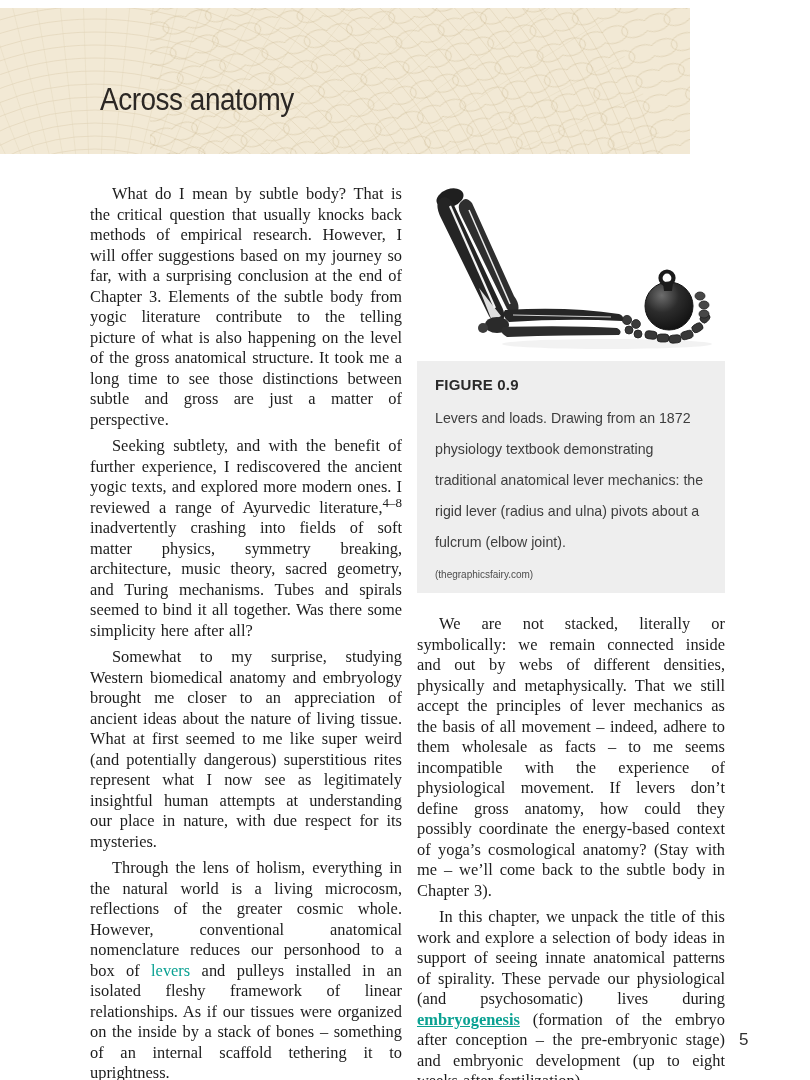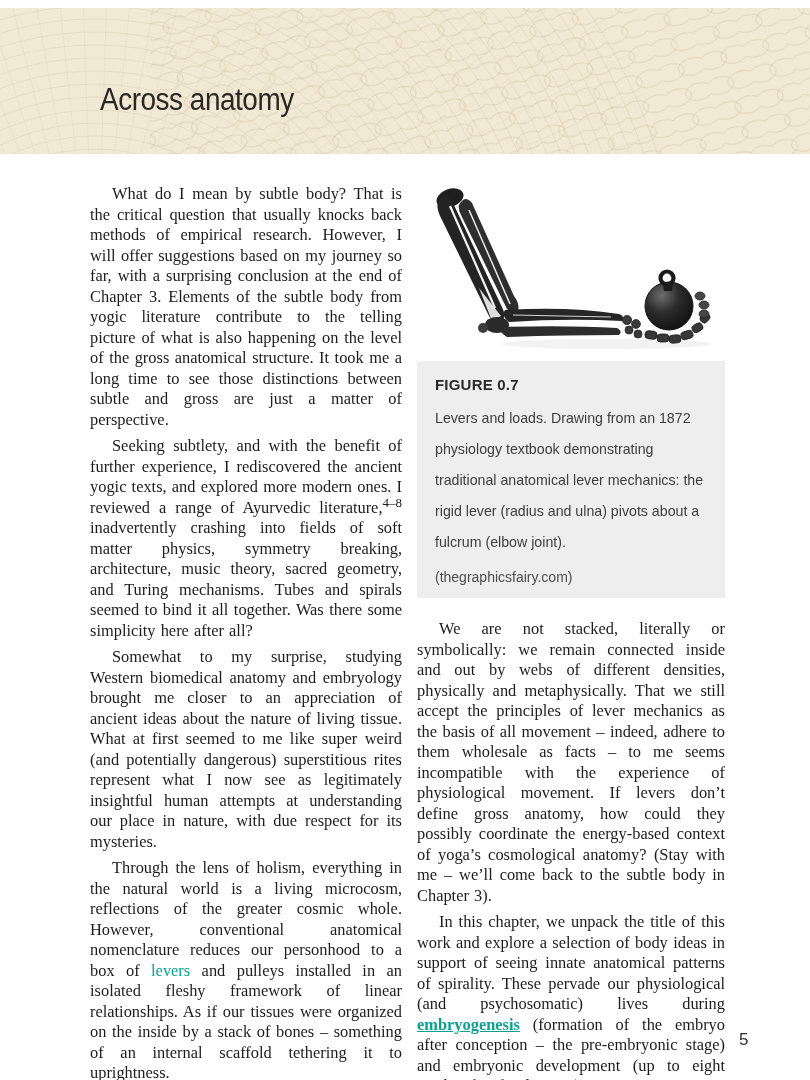--- a/index.html
+++ b/index.html
@@ -1,21 +1,21 @@
 <!DOCTYPE html>
 <html style="--accent: #0aa192; --caption-bg: #eeeeee;"><head>
 <meta charset="utf-8">
 <style>
   html,body{margin:0;padding:0;}
   body{background:#ffffff;width:810px;height:1080px;position:relative;overflow:hidden;
        font-family:"Liberation Serif", serif;}
   .page{position:absolute;inset:0;background:#fff;}
 
   
-  .header{position:absolute;top:8px;left:0;width:810px;height:146px;background:#f2e9d5;overflow:hidden;text-align:center;}
+  .header{position:absolute;top:8px;left:0;width:690px;height:146px;background:#f2e9d5;overflow:hidden;text-align:center;}
   .header svg.pattern{position:absolute;top:0;left:0;}
   .chapter-title{position:absolute;left:100px;top:74px;margin:0;
     font-family:"Liberation Sans", sans-serif;font-weight:400;font-size:31px;color:#2b2724;
     letter-spacing:-0.5px;transform:scaleX(0.9);transform-origin:0 50%;white-space:nowrap;}
 
   
   .col{position:absolute;top:184px;}
   .col-left{left:90px;width:312px;}
   .col-right{left:417px;width:308px;}
 
@@ -24,21 +24,21 @@
   .note-ref{font-size:13px;line-height:0;vertical-align:6px;letter-spacing:0;}
   .link-teal{color:var(--accent,#0aa192);text-decoration:none;cursor:pointer;}
   .link-bold{font-weight:bold;text-decoration:underline;}
 
   
   .figure-image{width:308px;height:170px;margin-bottom:3px;}
   .caption-box{background:var(--caption-bg,#eeeeee);box-sizing:border-box;width:308px;
     padding:15px 18px 13px 18px;margin-bottom:21px;font-family:"Liberation Sans", sans-serif;}
   .fig-label{font-size:15px;font-weight:bold;color:#2a2a2a;letter-spacing:0.2px;}
   .fig-caption{margin-top:10px;font-size:14.2px;line-height:31px;color:#3e3e3e;}
-  .fig-source{margin-top:11px;font-size:14px;color:#4e4e4e;}
+  .fig-source{margin-top:11px;font-size:10px;color:#4e4e4e;}
 
   .page-number{position:absolute;left:739px;top:1030px;
     font-family:"Liberation Sans", sans-serif;font-size:17px;color:#2f2f2f;}
 </style>
 </head>
 <body>
 
 <div class="page">
 
   <div class="header" style="background: rgb(242, 233, 213);">
@@ -197,21 +197,21 @@
         <path d="M246,99 L256,99 L255,107 L247,107 Z" fill="#1b1b1b"></path>
       </g>
       <g fill="#474747" stroke="#202020" stroke-width="0.8">
         <ellipse cx="283" cy="112" rx="5" ry="4"></ellipse>
         <ellipse cx="287" cy="121" rx="5" ry="4"></ellipse>
         <ellipse cx="287" cy="130" rx="5" ry="4"></ellipse>
       </g>
     </svg>
 
     <div class="caption-box">
-      <div class="fig-label">FIGURE 0.7</div>
+      <div class="fig-label">FIGURE 0.9</div>
       <div class="fig-caption">Levers and loads. Drawing from an 1872 physiology textbook demonstrating traditional anatomical lever mechanics: the rigid lever (radius and ulna) pivots about a fulcrum (elbow joint).</div>
       <div class="fig-source">(thegraphicsfairy.com)</div>
     </div>
 
     <p class="para"><span>We are not stacked, literally or symbolically: we remain connected inside and out by webs of different densities, physically and metaphysically. That we still accept the principles of lever mechanics as the basis of all movement – indeed, adhere to them wholesale as facts – to me seems incompatible with the experience of physiological movement. If levers don’t define gross anatomy, how could they possibly coordinate the energy-based context of yoga’s cosmological anatomy? (Stay with me – we’ll come back to the subtle body in Chapter 3).</span></p>
     <p class="para"><span>In this chapter, we unpack the title of this work and explore a selection of body ideas in support of seeing innate anatomical patterns of spirality. These pervade our physiological (and psychosomatic) lives during </span><a class="link-teal link-bold">embryogenesis</a><span> (formation of the embryo after conception – the pre-embryonic stage) and embryonic development (up to eight weeks after fertilization).</span></p>
   </div>
 
   <div class="page-number">5</div>
 </div>

